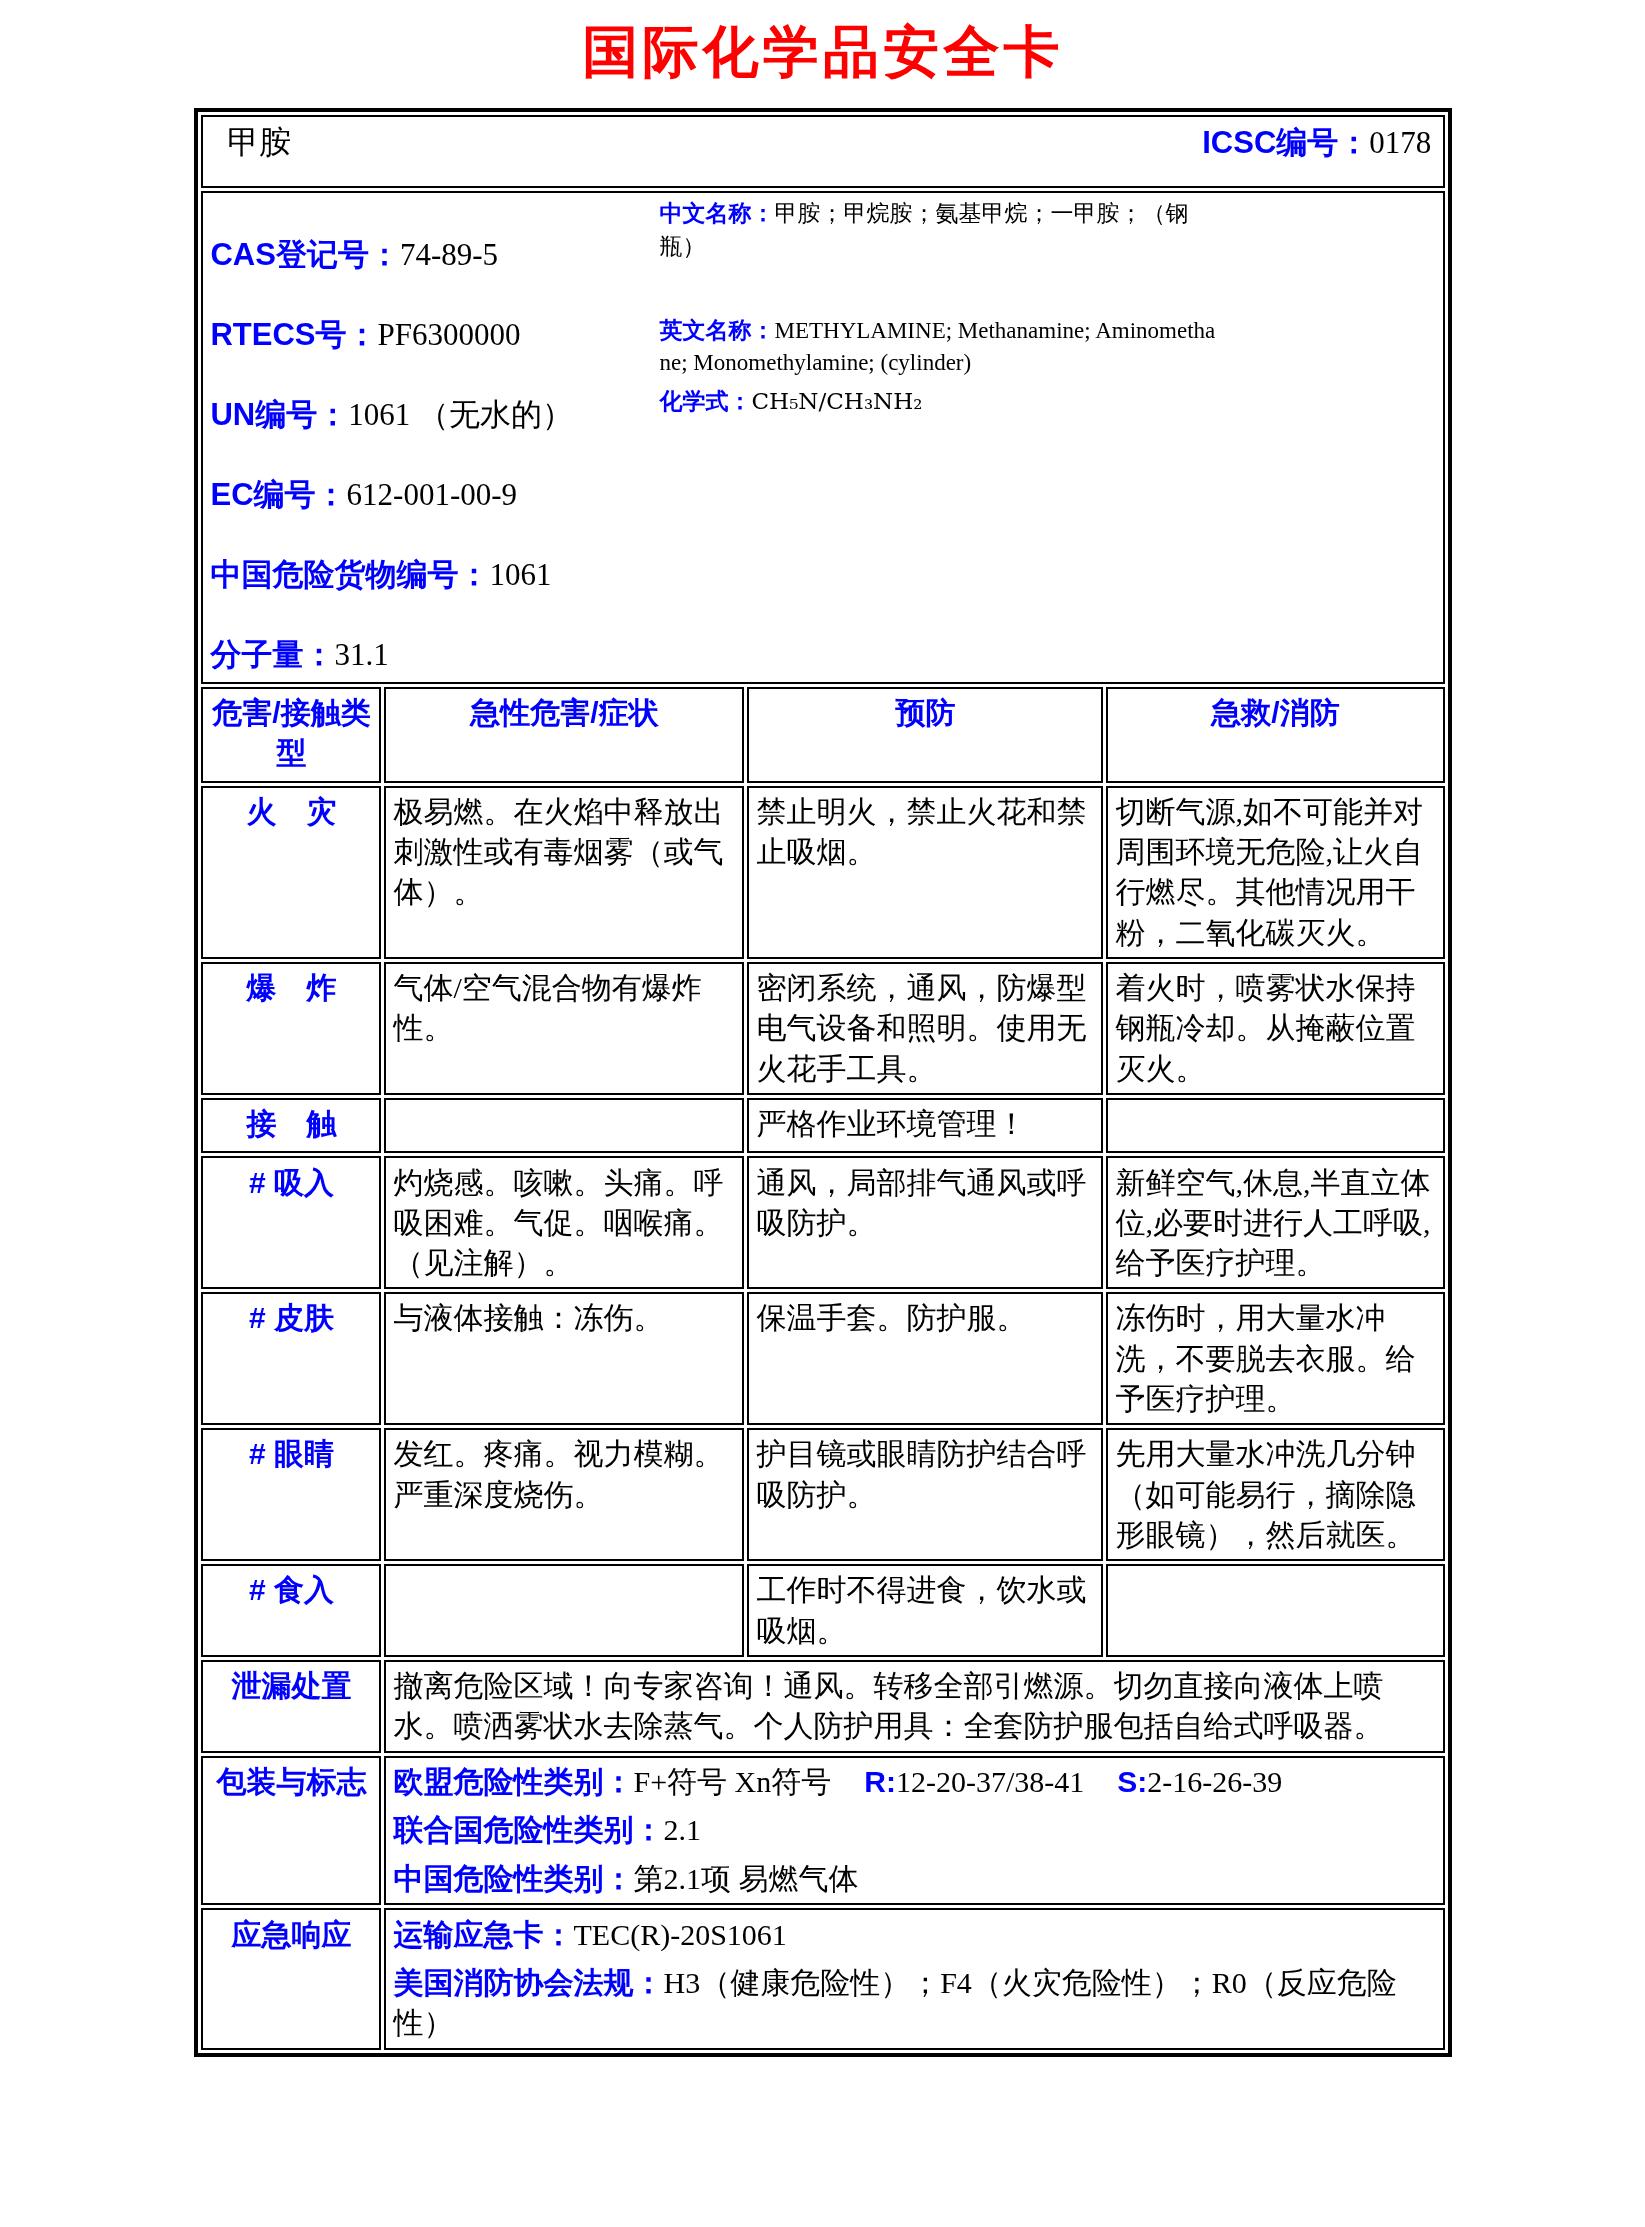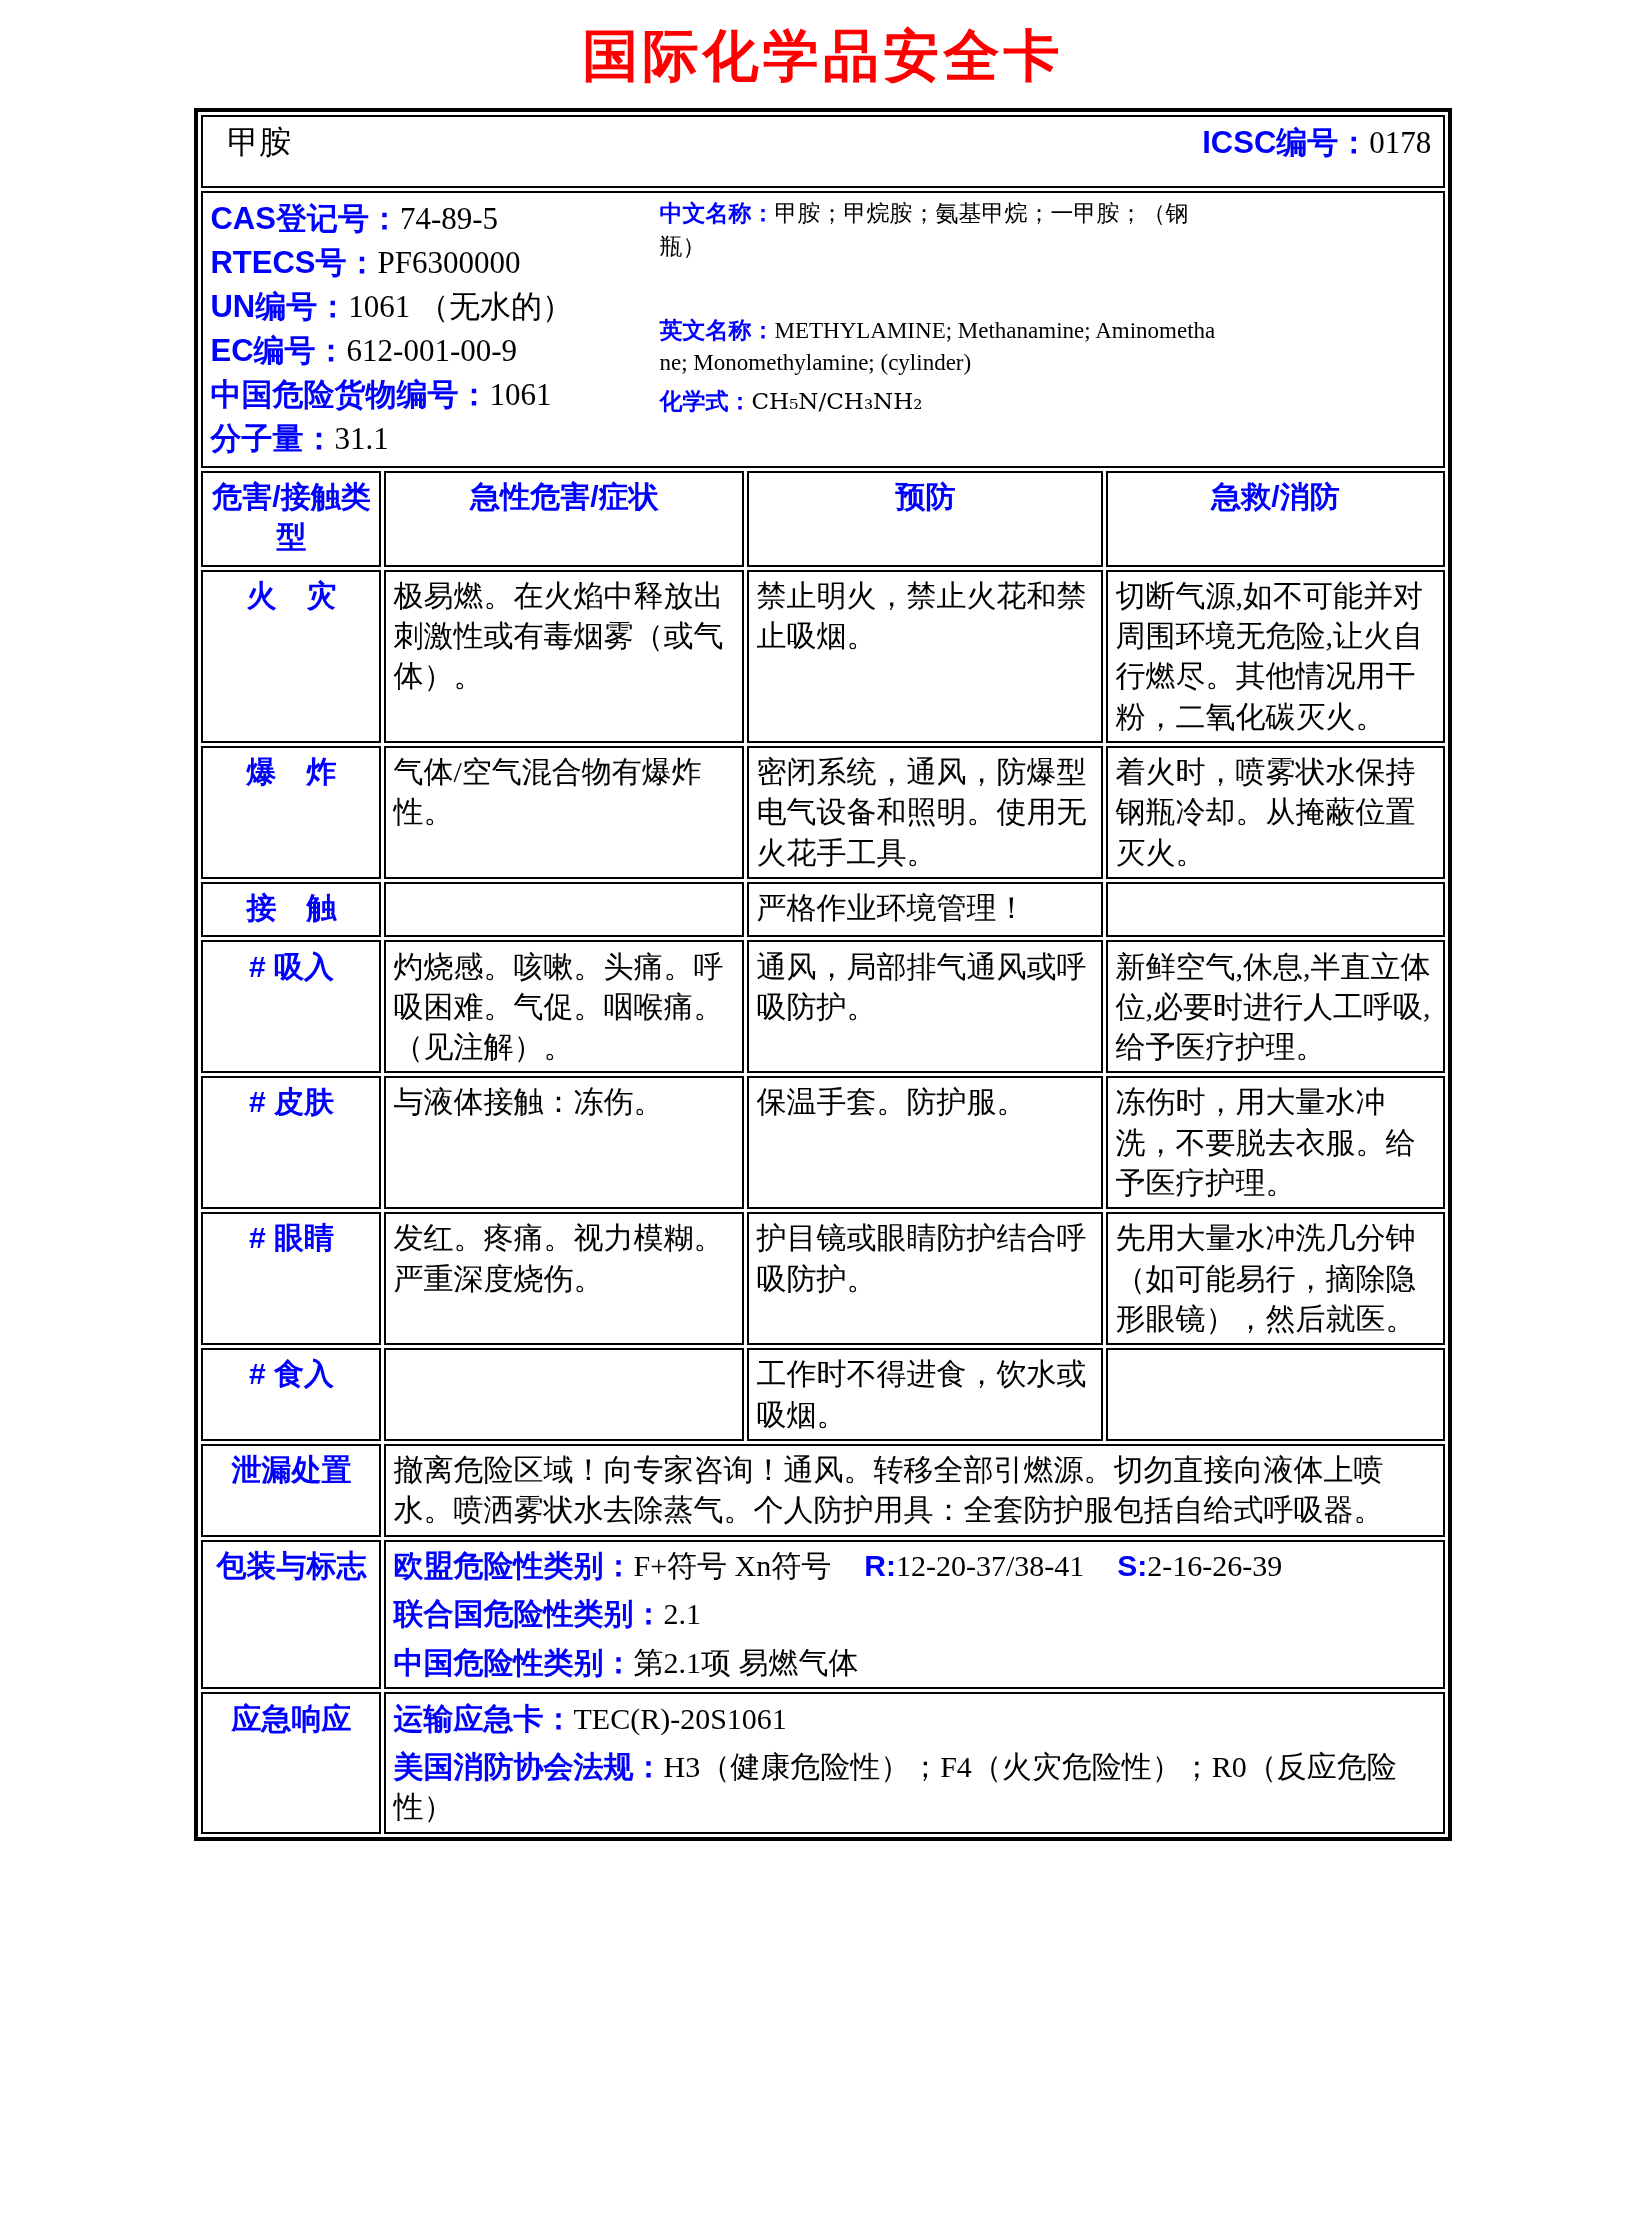--- a/index.html
+++ b/index.html
@@ -12,21 +12,21 @@
     height: 2227px;
     position: relative;
     font-family: "Liberation Serif", "DejaVu Serif", serif;
     color: #000000;
   }
   .page-title {
     margin: 0;
     padding-top: 21px;
     height: 70px;
     text-align: center;
-    font-family: Liberation Sans, sans-serif;
+    font-family: Liberation Mono, monospace;
     font-size: 56px;
     font-weight: bold;
     color: #ff0000;
     letter-spacing: 4.2px;
     line-height: 70px;
   }
   table.card {
     width: 1253px;
     margin: 16.7px auto 0 auto;
     border: 4.2px solid #000000;
@@ -89,20 +89,21 @@
   }
   .ids-flex { display: flex; }
   .ids-left {
     width: 449px;
     flex: 0 0 449px;
   }
   .id-line {
     font-size: 31px;
     line-height: 1.42;
     white-space: nowrap;
+    margin-top: 36px;
   }
   .ids-right {
     width: 564px;
     flex: 0 0 564px;
     font-size: 23px;
     line-height: 1.42;
   }
   .ids-right .para { margin: 0; }
   .ids-right .para.cn { margin-bottom: 50px; }
   .ids-right .para.en { margin-bottom: 5.6px; }

